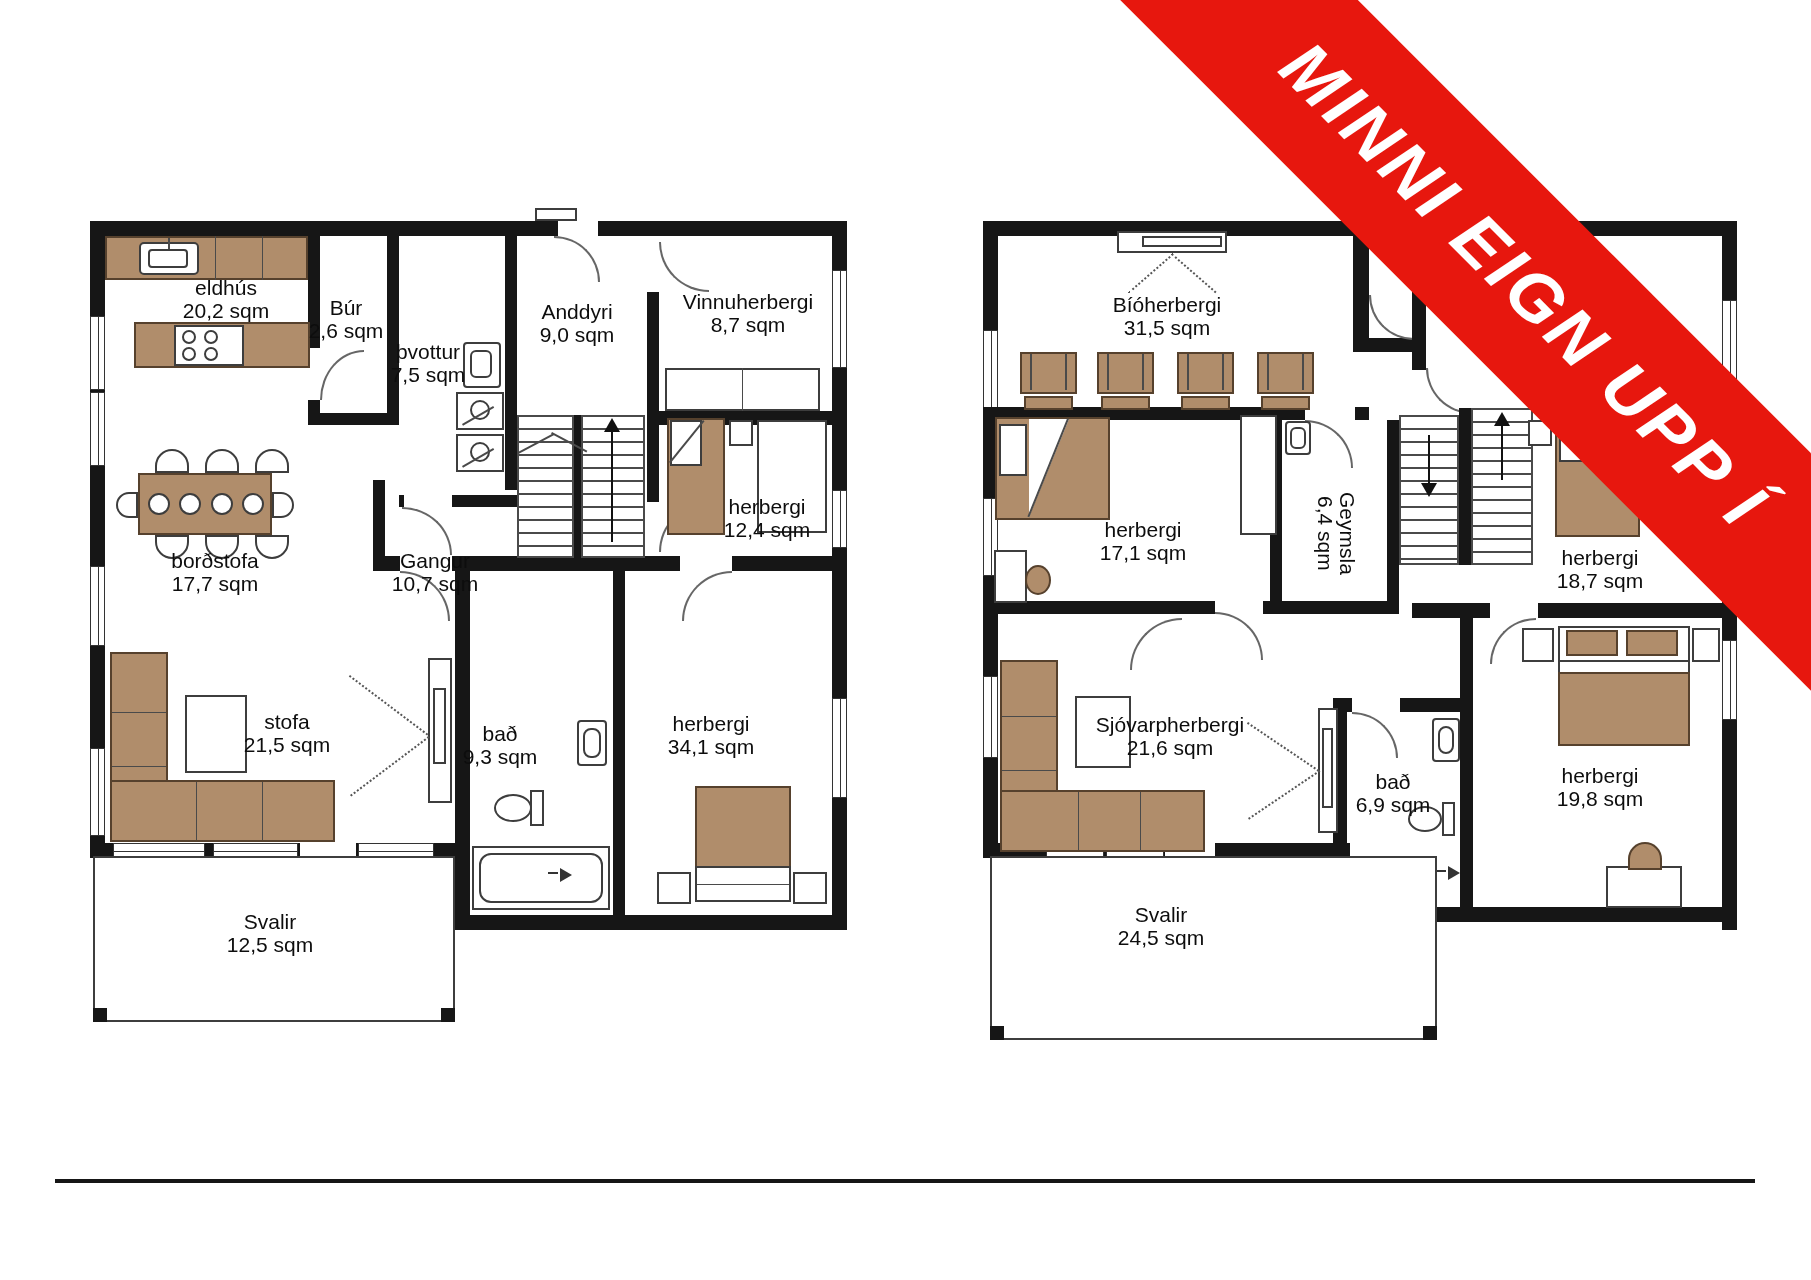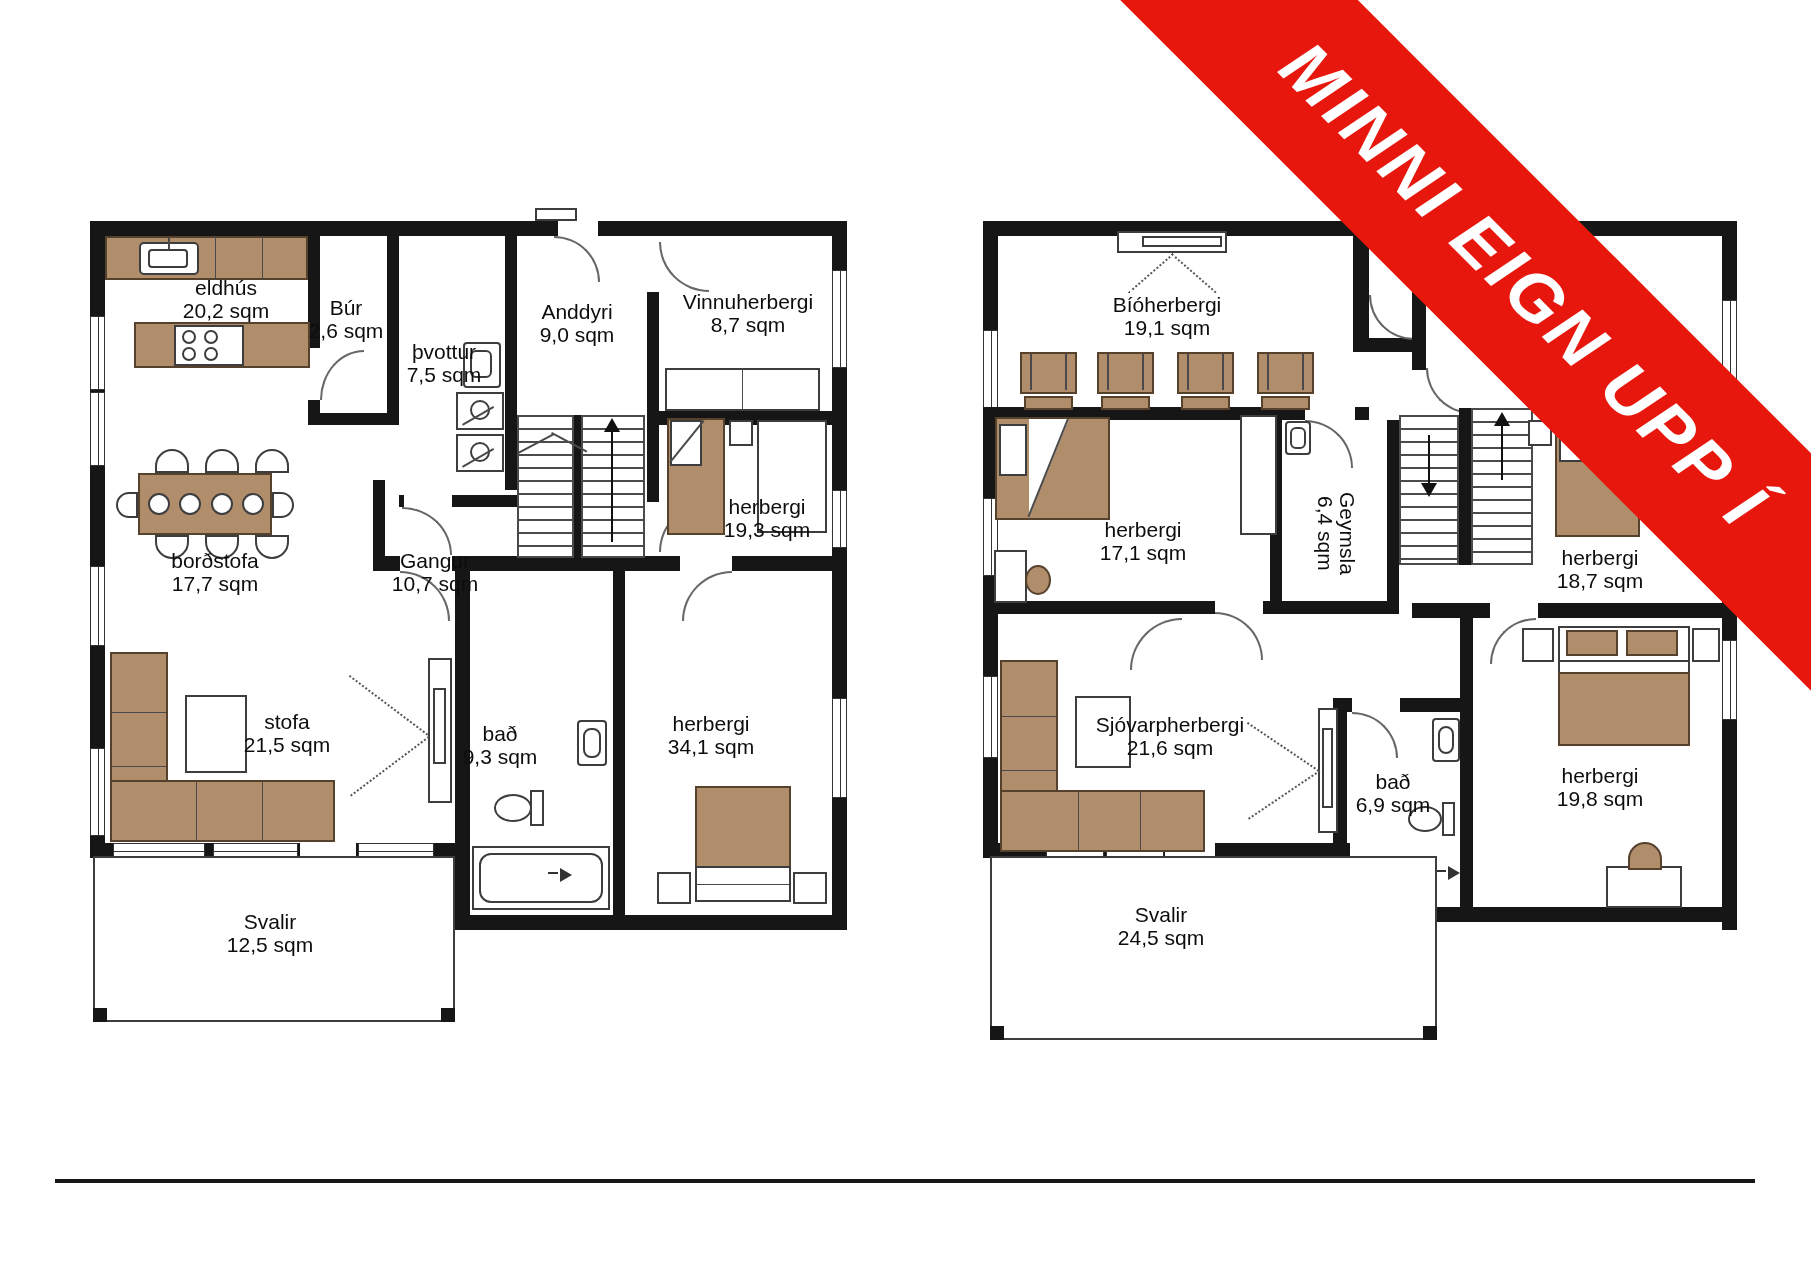--- a/index.html
+++ b/index.html
@@ -166,35 +166,35 @@
   <div class="w" style="left:441px;top:1008px;width:14px;height:14px"></div>
 
   <div class="lbl" style="left:226px;top:276px">
     <div>eldhús</div>
       <div>20,2 sqm</div>
     </div>
   <div class="lbl" style="left:346px;top:296px">
     <div>Búr</div>
       <div>2,6 sqm</div>
     </div>
-  <div class="lbl" style="left:444px;top:340px">
+  <div class="lbl" style="left:428px;top:340px">
     <div>þvottur</div>
       <div>7,5 sqm</div>
     </div>
   <div class="lbl" style="left:577px;top:300px">
     <div>Anddyri</div>
       <div>9,0 sqm</div>
     </div>
   <div class="lbl" style="left:748px;top:290px">
     <div>Vinnuherbergi</div>
       <div>8,7 sqm</div>
     </div>
   <div class="lbl" style="left:767px;top:495px">
     <div>herbergi</div>
-      <div>19,3 sqm</div>
+      <div>12,4 sqm</div>
     </div>
   <div class="lbl" style="left:215px;top:549px">
     <div>borðstofa</div>
       <div>17,7 sqm</div>
     </div>
   <div class="lbl" style="left:435px;top:549px">
     <div>Gangur</div>
       <div>10,7 sqm</div>
     </div>
   <div class="lbl" style="left:287px;top:710px">
@@ -328,21 +328,21 @@
   <div class="o" style="left:1692px;top:628px;width:28px;height:34px"></div>
   <div class="o" style="left:1606px;top:866px;width:76px;height:42px"></div>
   <div class="f" style="left:1628px;top:842px;width:34px;height:28px;border-radius:17px 17px 0 0"></div>
 
   <div class="bal" style="left:990px;top:856px;width:447px;height:184px"></div>
   <div class="w" style="left:990px;top:1026px;width:14px;height:14px"></div>
   <div class="w" style="left:1423px;top:1026px;width:14px;height:14px"></div>
 
   <div class="lbl" style="left:1167px;top:293px">
     <div>Bíóherbergi</div>
-      <div>19,1 sqm</div>
+      <div>31,5 sqm</div>
     </div>
   <div class="lbl" style="left:1143px;top:518px">
     <div>herbergi</div>
       <div>17,1 sqm</div>
     </div>
   <div class="lblv" style="left:1314px;top:468px;height:130px">
     <div>Geymsla</div>
       <div>6,4 sqm</div>
     </div>
   <div class="lbl" style="left:1600px;top:546px">

